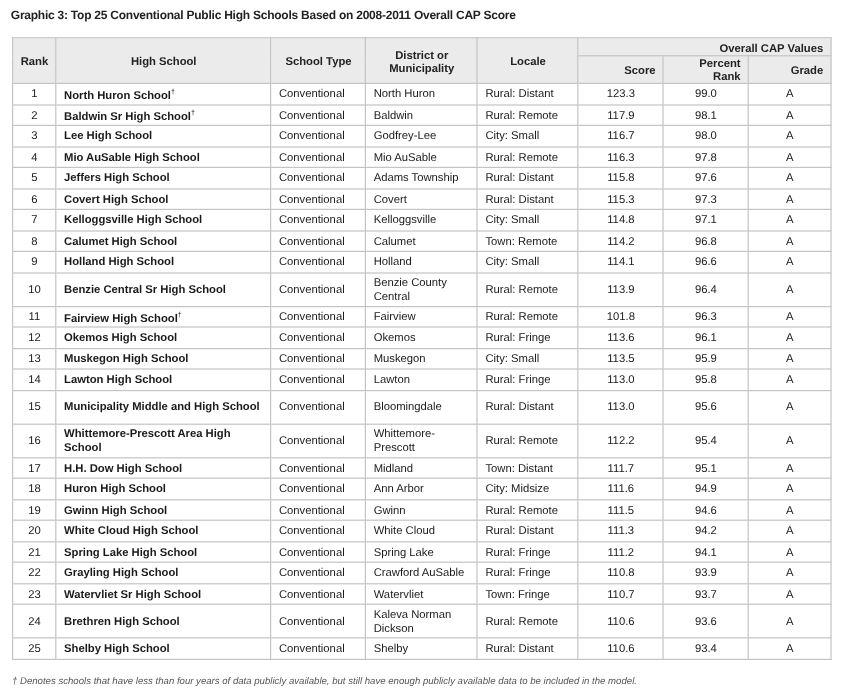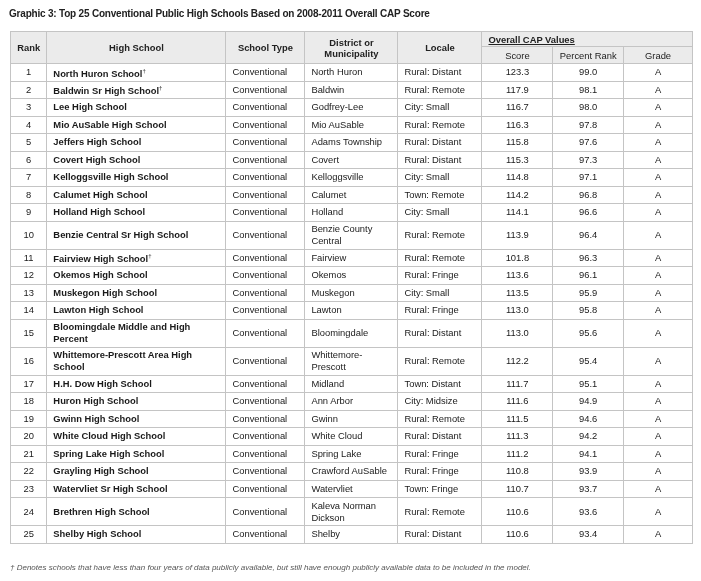--- a/index.html
+++ b/index.html
@@ -2,23 +2,23 @@
 <html><head>
 <meta charset="utf-8">
 <style>
   html, body { margin:0; padding:0; background:#ffffff; }
   body { width:701px; height:581px; position:relative; overflow:hidden; font-family:"Liberation Sans", sans-serif; color:#1a1a1a; }
   .title { position:absolute; left:9px; top:8px; font-size:10px; font-weight:bold; letter-spacing:-0.2px; color:#222; }
   table { position:absolute; left:10px; top:31px; border-collapse:collapse; width:683px; font-size:9.4px; }
   th, td { border:1px solid #c4c4c4; padding:0 6px; }
   thead th { background:#ebebeb; font-weight:bold; text-align:center; color:#222; }
   thead tr.top th { height:14px; }
-  thead tr.sub th { font-weight:normal; text-align:center; height:16px; }
+  thead tr.sub th { font-weight:bold; text-align:right; height:16px; }
   th.rank, td.rank { text-align:center; width:22px; }
-  th.cap { text-align:left;text-decoration:underline; }
+  th.cap { text-align:right; }
   tbody td { height:16.5px; line-height:12px; }
   tbody tr.tall td { height:27px; }
   td.school { font-weight:bold; }
   td.num { text-align:center; }
   .dag { font-size:6px; vertical-align:super; font-weight:normal; }
   .footnote { position:absolute; left:10px; top:563px; font-size:8px; font-style:italic; color:#555; }
 </style>
 </head>
 <body>
 
@@ -186,21 +186,21 @@
         <td class="school"><span>Lawton High School</span></td>
         <td><span>Conventional</span></td>
         <td><span>Lawton</span></td>
         <td><span>Rural: Fringe</span></td>
         <td class="num"><span>113.0</span></td>
         <td class="num"><span>95.8</span></td>
         <td class="num"><span>A</span></td>
       </tr>
       <tr class="tall">
         <td class="rank"><span>15</span></td>
-        <td class="school"><span>Bloomingdale Middle and High Percent</span></td>
+        <td class="school"><span>Municipality Middle and High School</span></td>
         <td><span>Conventional</span></td>
         <td><span>Bloomingdale</span></td>
         <td><span>Rural: Distant</span></td>
         <td class="num"><span>113.0</span></td>
         <td class="num"><span>95.6</span></td>
         <td class="num"><span>A</span></td>
       </tr>
       <tr class="tall">
         <td class="rank"><span>16</span></td>
         <td class="school"><span>Whittemore-Prescott Area High School</span></td>

